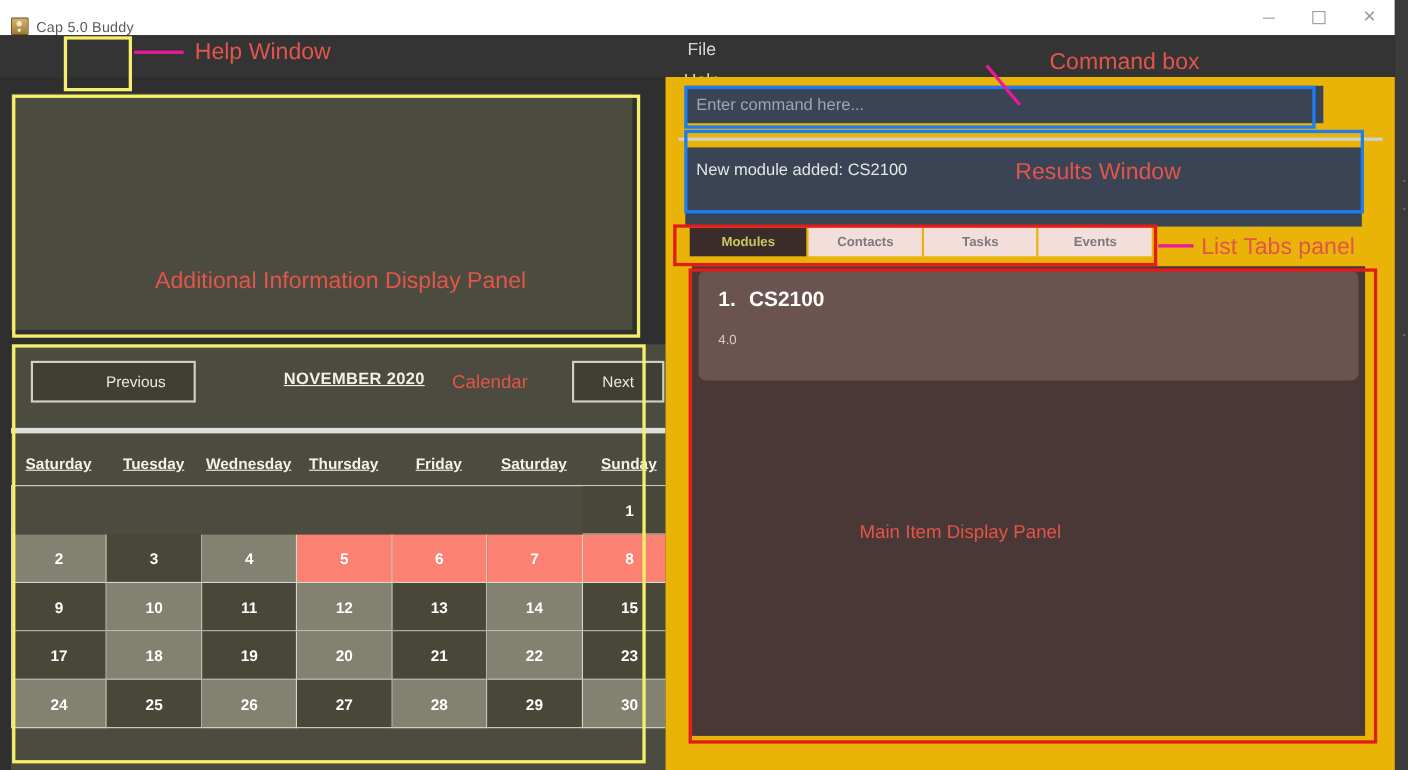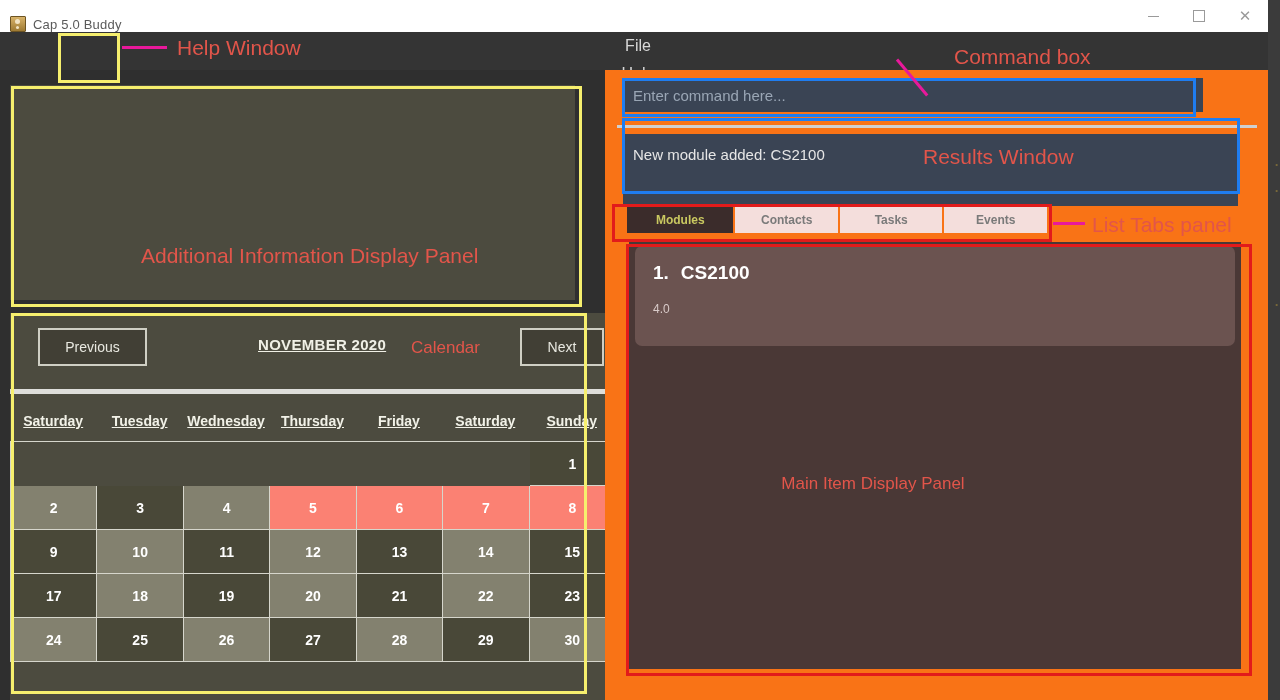--- a/index.html
+++ b/index.html
@@ -71,21 +71,21 @@
   }
   #cal-header{
     position:relative;height:72px;
   }
   .cal-btn{
     position:absolute;top:15px;
     background:#413f35;border:2px solid #cfcfc4;
     color:#e8e8e0;font-size:14px;
     display:flex;align-items:center;justify-content:center;
   }
-  #cal-prev{left:28px;width:105px;height:34px;}
+  #cal-prev{left:18px;width:105px;height:34px;padding-left:41px;}
   #cal-next{left:510px;width:80px;height:34px;}
   #cal-month{
     position:absolute;left:248px;top:23px;
     color:#f0f0e6;font-size:15px;font-weight:bold;text-decoration:underline;
     letter-spacing:.3px;white-space:nowrap;
   }
   #cal-annotation-label{
     position:absolute;left:400px;top:24px;
     color:#e2554a;font-size:17px;white-space:nowrap;
   }
@@ -113,21 +113,21 @@
     color:#ffffff;font-size:14px;font-weight:bold;
   }
   .cell.empty{border-right:none;border-bottom:none;background:transparent;}
   .cell.light{background:#83816f;}
   .cell.dark{background:#494838;}
   .cell.hl{background:#fb8173;}
 
   
   #right-col{
     position:absolute;left:605px;top:70px;width:663px;height:630px;
-    background:#f97316;
+    background:#eab308;
   }
   #cmd-box{
     position:absolute;left:18px;top:8px;width:570px;height:34px;
     background:#3a4454;border:none;
     display:flex;align-items:center;padding-left:10px;
   }
   #cmd-placeholder{color:#9aa6b5;font-size:15px;}
   #res-divider{
     position:absolute;left:12px;top:55px;width:640px;height:3px;background:#cfcfcf;
   }

